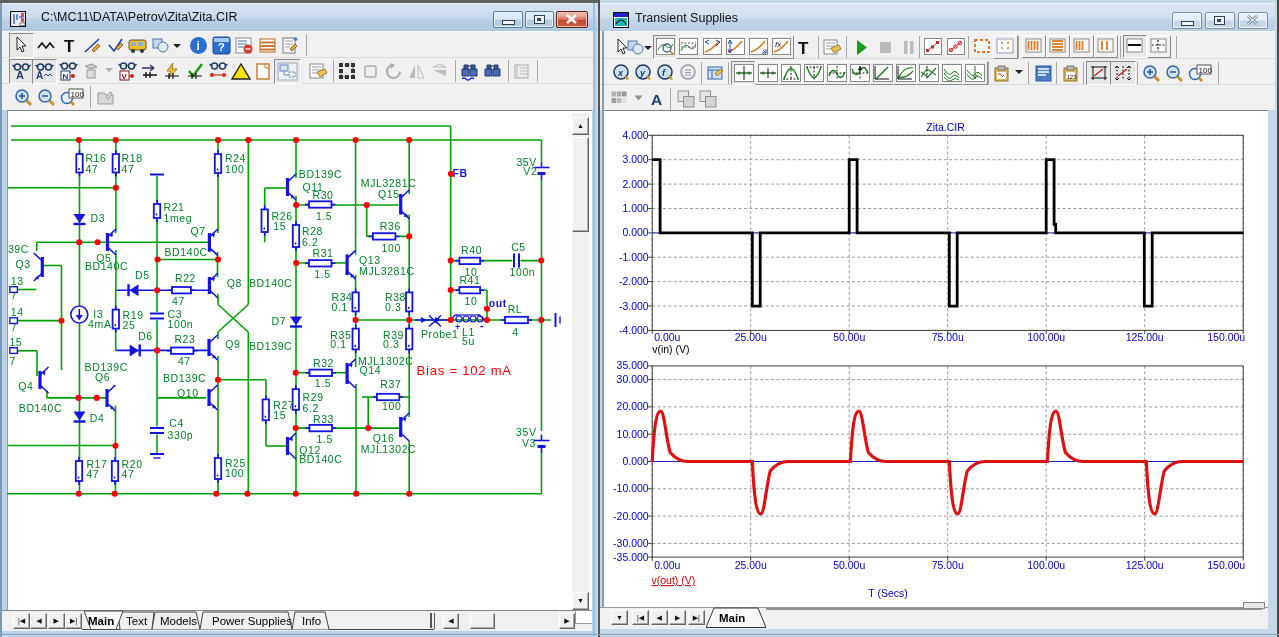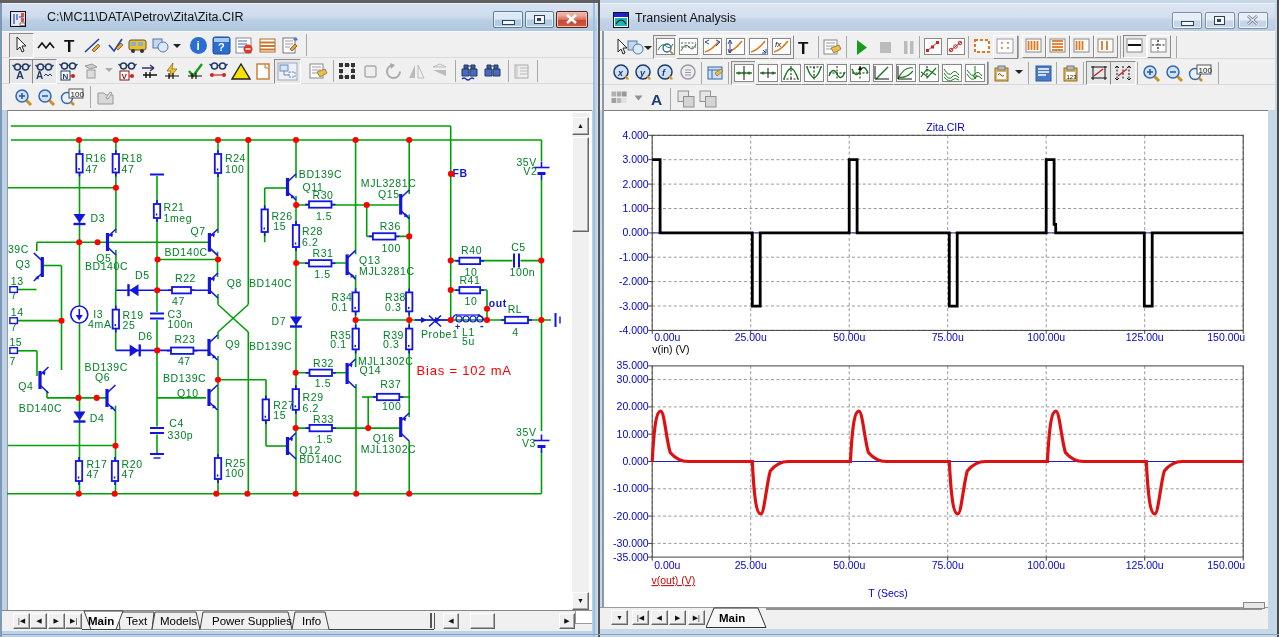--- a/index.html
+++ b/index.html
@@ -11,21 +11,21 @@
 <div class="win" style="left:0;top:3px;width:597px;height:634px;background:#bcd2e8">
 <div style="position:absolute;left:0;top:0;width:2px;height:634px;background:#7f99b5"></div>
 <div style="position:absolute;left:2px;top:0;right:0;height:28px;background:linear-gradient(#d5e2f2 0%,#cddced 45%,#b9cfe6 62%,#b0c7e0 100%);border-top:1px solid #e9f1f9"></div>
 <svg style="position:absolute;left:10px;top:8px" width="16" height="16">
       <rect x="0.5" y="0.5" width="15" height="15" fill="#dcdcdc" stroke="#111"></rect>
       <rect x="2" y="2" width="10" height="12" fill="#e8edf5"></rect>
       <path d="M 4,3 v 10 M 7,3 v 6 M 9,6 h 4" stroke="#2244cc" stroke-width="1.2" fill="none"></path>
       <path d="M 11,3 h 3 M 11,5 h 3 M 11,8 h 3 M 11,10 h 3" stroke="#dd2222" stroke-width="1.4"></path>
       <rect x="10" y="12" width="5" height="2.5" fill="#fff" stroke="#111" stroke-width="0.5"></rect>
     </svg>
-<div style="position:absolute;left:47px;top:7px;font-size:12.5px;color:#111">C:\MC11\DATA\Petrov\Zita\Zita.CIR</div>
+<div style="position:absolute;left:41px;top:7px;font-size:12.5px;color:#111">C:\MC11\DATA\Petrov\Zita\Zita.CIR</div>
 <div class="btn" style="left:493px;top:8px;width:30px;height:17px;background:linear-gradient(#dce9f6 49%,#b4cbe2 51%);border:1px solid #5e7c9c;box-shadow:inset 0 0 0 1px #e8f1fa">
       <div style="position:absolute;left:8px;top:8px;width:13px;height:5px;background:#f2f6fb;border:1px solid #33424f"></div>
     </div>
 <div class="btn" style="left:525px;top:8px;width:29px;height:17px;background:linear-gradient(#dce9f6 49%,#b4cbe2 51%);border:1px solid #5e7c9c;box-shadow:inset 0 0 0 1px #e8f1fa">
       <div style="position:absolute;left:8px;top:3px;width:11px;height:9px;background:#f2f6fb;border:1px solid #33424f">
         <div style="position:absolute;left:2px;top:1.5px;width:4px;height:3px;background:#33424f"></div>
       </div>
     </div>
 <div class="btn" style="left:556px;top:8px;width:32px;height:17px;background:linear-gradient(#e9b0a2 20%,#d9705c 50%,#c44633 52%,#cc5b41 100%);border:1px solid #5e2017;box-shadow:inset 0 0 0 1px #eec3b5"><svg width="30" height="15">
         <path d="M 10,3 L 19,11 M 19,3 L 10,11" stroke="#fff" stroke-width="2.6"></path>
@@ -712,21 +712,21 @@
 </div>
 <div class="win" style="left:598px;top:0;width:679px;height:637px;background:#c6d7e8">
 <div style="position:absolute;left:0;top:0;width:2px;height:637px;background:#555"></div>
 <div style="position:absolute;left:2px;top:3px;right:2px;height:28px;background:linear-gradient(#dce6f2 0%,#d4e0ee 45%,#c2d3e7 62%,#bacde3 100%);border-top:1px solid #ecf2f9"></div>
 <svg style="position:absolute;left:15px;top:12px" width="16" height="16">
       <rect x="0.5" y="0.5" width="15" height="15" fill="#fff" stroke="#111"></rect>
       <rect x="1" y="1" width="14" height="4" fill="#2222cc"></rect>
       <rect x="2" y="6" width="12" height="8" fill="#18b8b8"></rect>
       <path d="M 3,12 Q 8,4 13,12" stroke="#111" fill="none" stroke-width="1.2"></path>
     </svg>
-<div style="position:absolute;left:37px;top:11px;font-size:12.5px;color:#111">Transient Analysis</div>
+<div style="position:absolute;left:37px;top:11px;font-size:12.5px;color:#111">Transient Supplies</div>
 <div class="btn" style="left:574px;top:12px;width:30px;height:17px;background:linear-gradient(#e6eef7 49%,#c6d6e8 51%);border:1px solid #7a8fa8;box-shadow:inset 0 0 0 1px #eef4fa">
       <div style="position:absolute;left:8px;top:8px;width:13px;height:5px;background:#f2f6fb;border:1px solid #33424f"></div>
     </div>
 <div class="btn" style="left:607px;top:12px;width:30px;height:17px;background:linear-gradient(#e6eef7 49%,#c6d6e8 51%);border:1px solid #7a8fa8;box-shadow:inset 0 0 0 1px #eef4fa">
       <div style="position:absolute;left:8px;top:3px;width:11px;height:9px;background:#f2f6fb;border:1px solid #33424f">
         <div style="position:absolute;left:2px;top:1.5px;width:4px;height:3px;background:#33424f"></div>
       </div>
     </div>
 <div class="btn" style="left:640px;top:12px;width:30px;height:17px;background:linear-gradient(#e6eef7 49%,#c6d6e8 51%);border:1px solid #7a8fa8;box-shadow:inset 0 0 0 1px #eef4fa"><svg width="28" height="15">
         <path d="M 9,3 L 18,11 M 18,3 L 9,11" stroke="#5a6c7f" stroke-width="2.6"></path>

